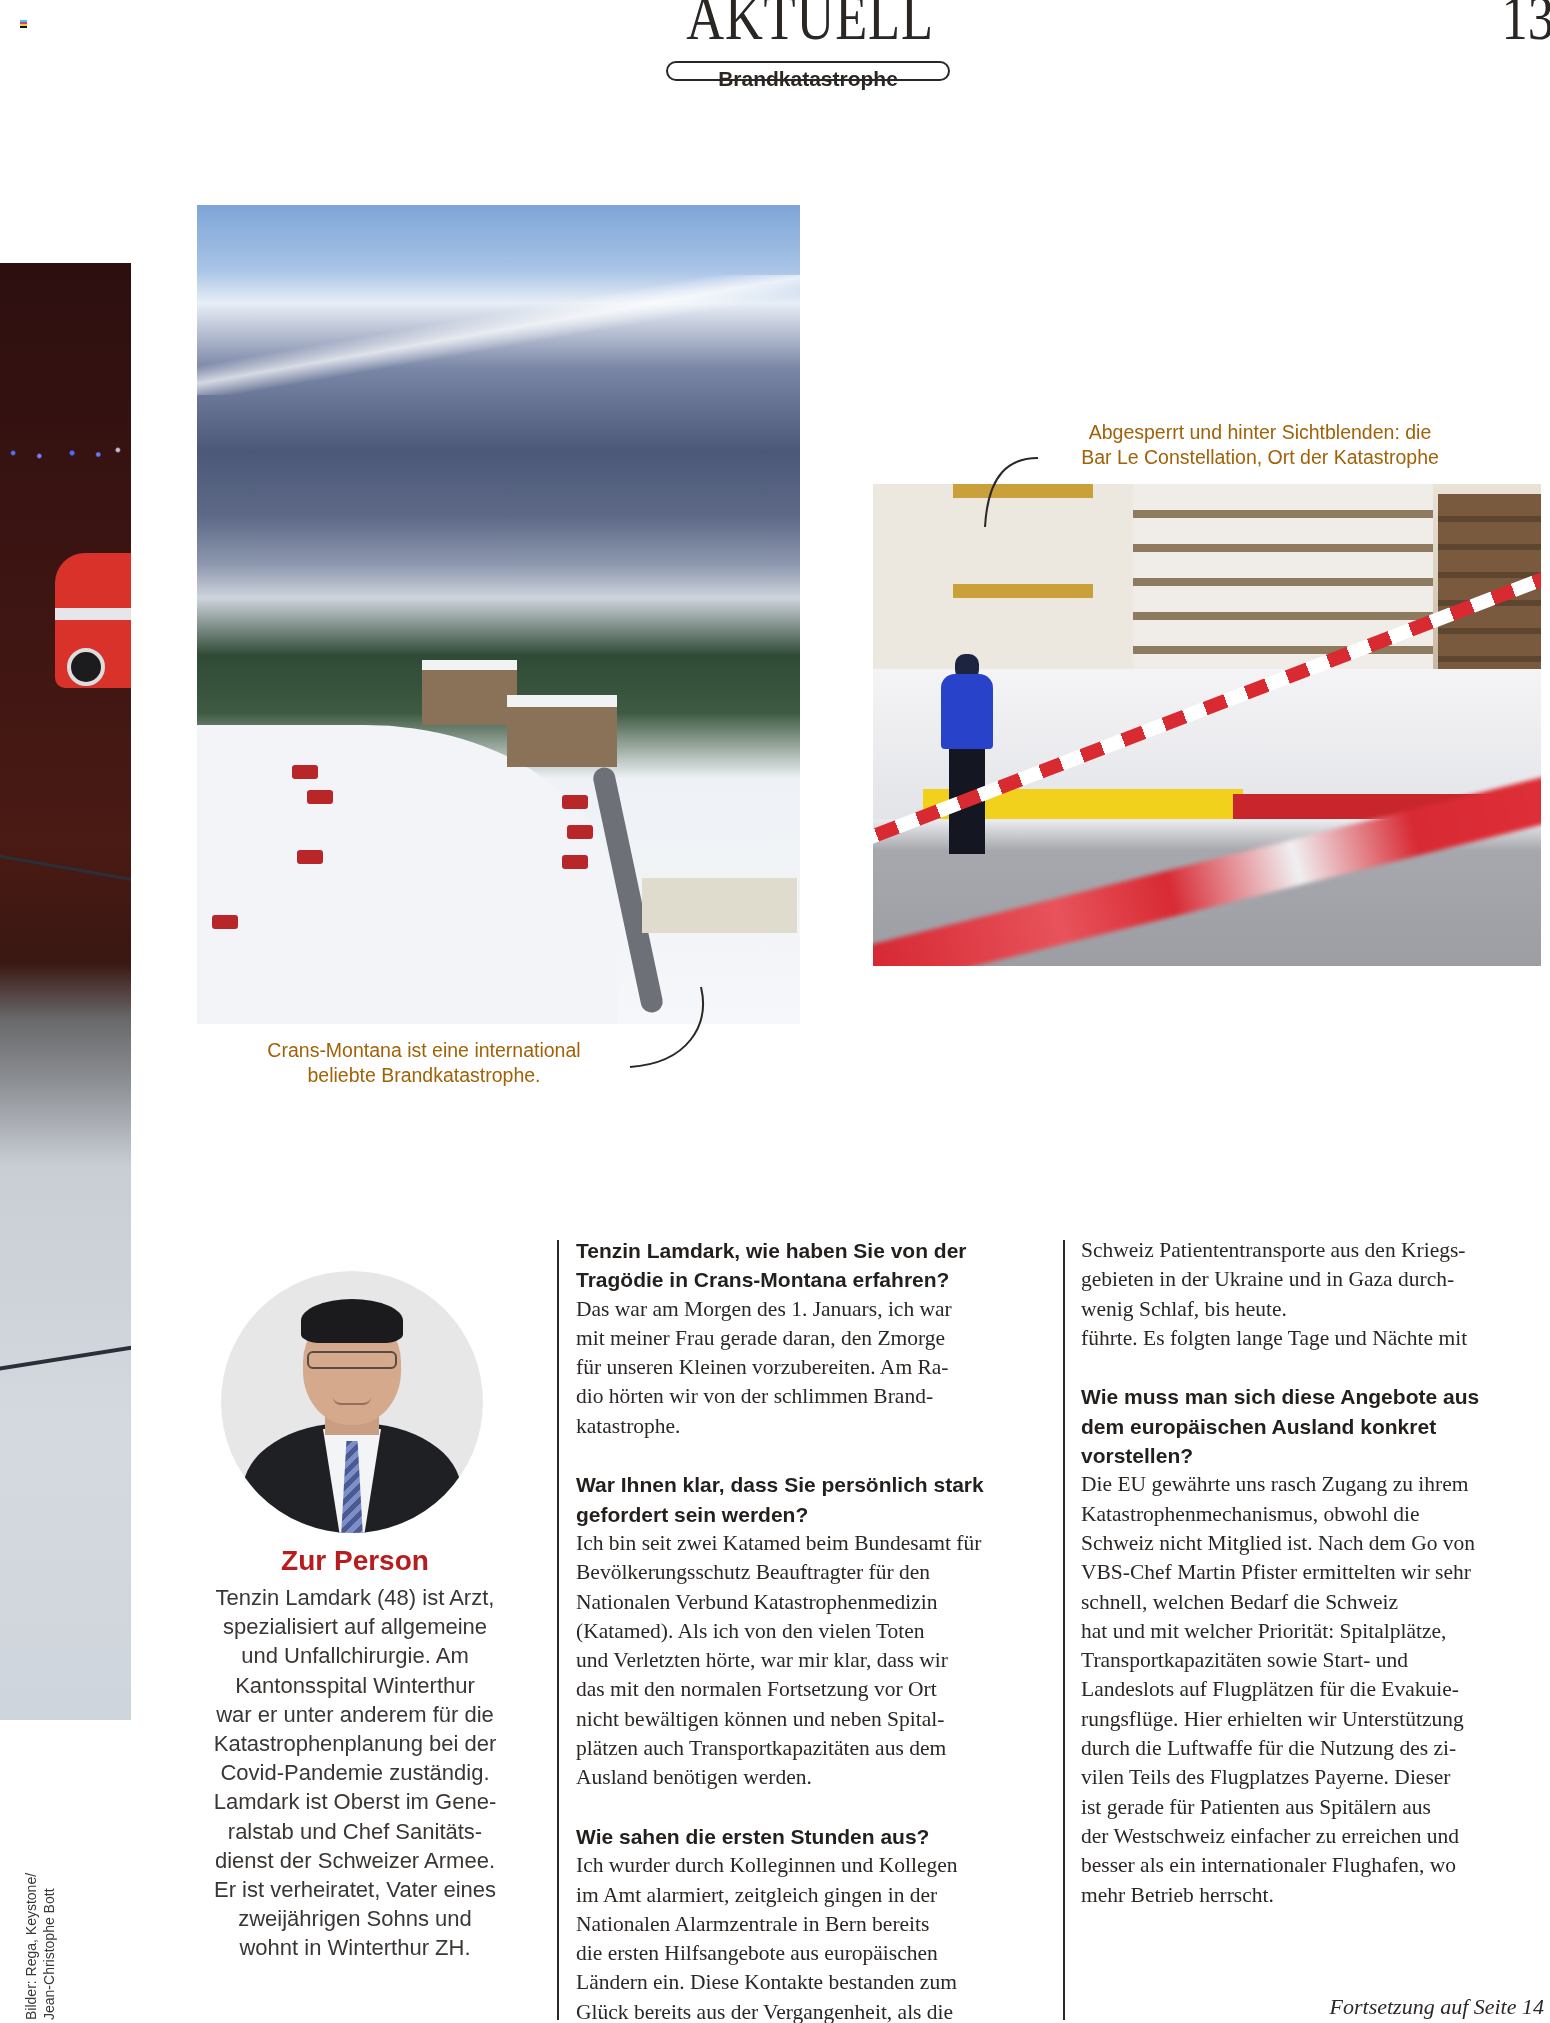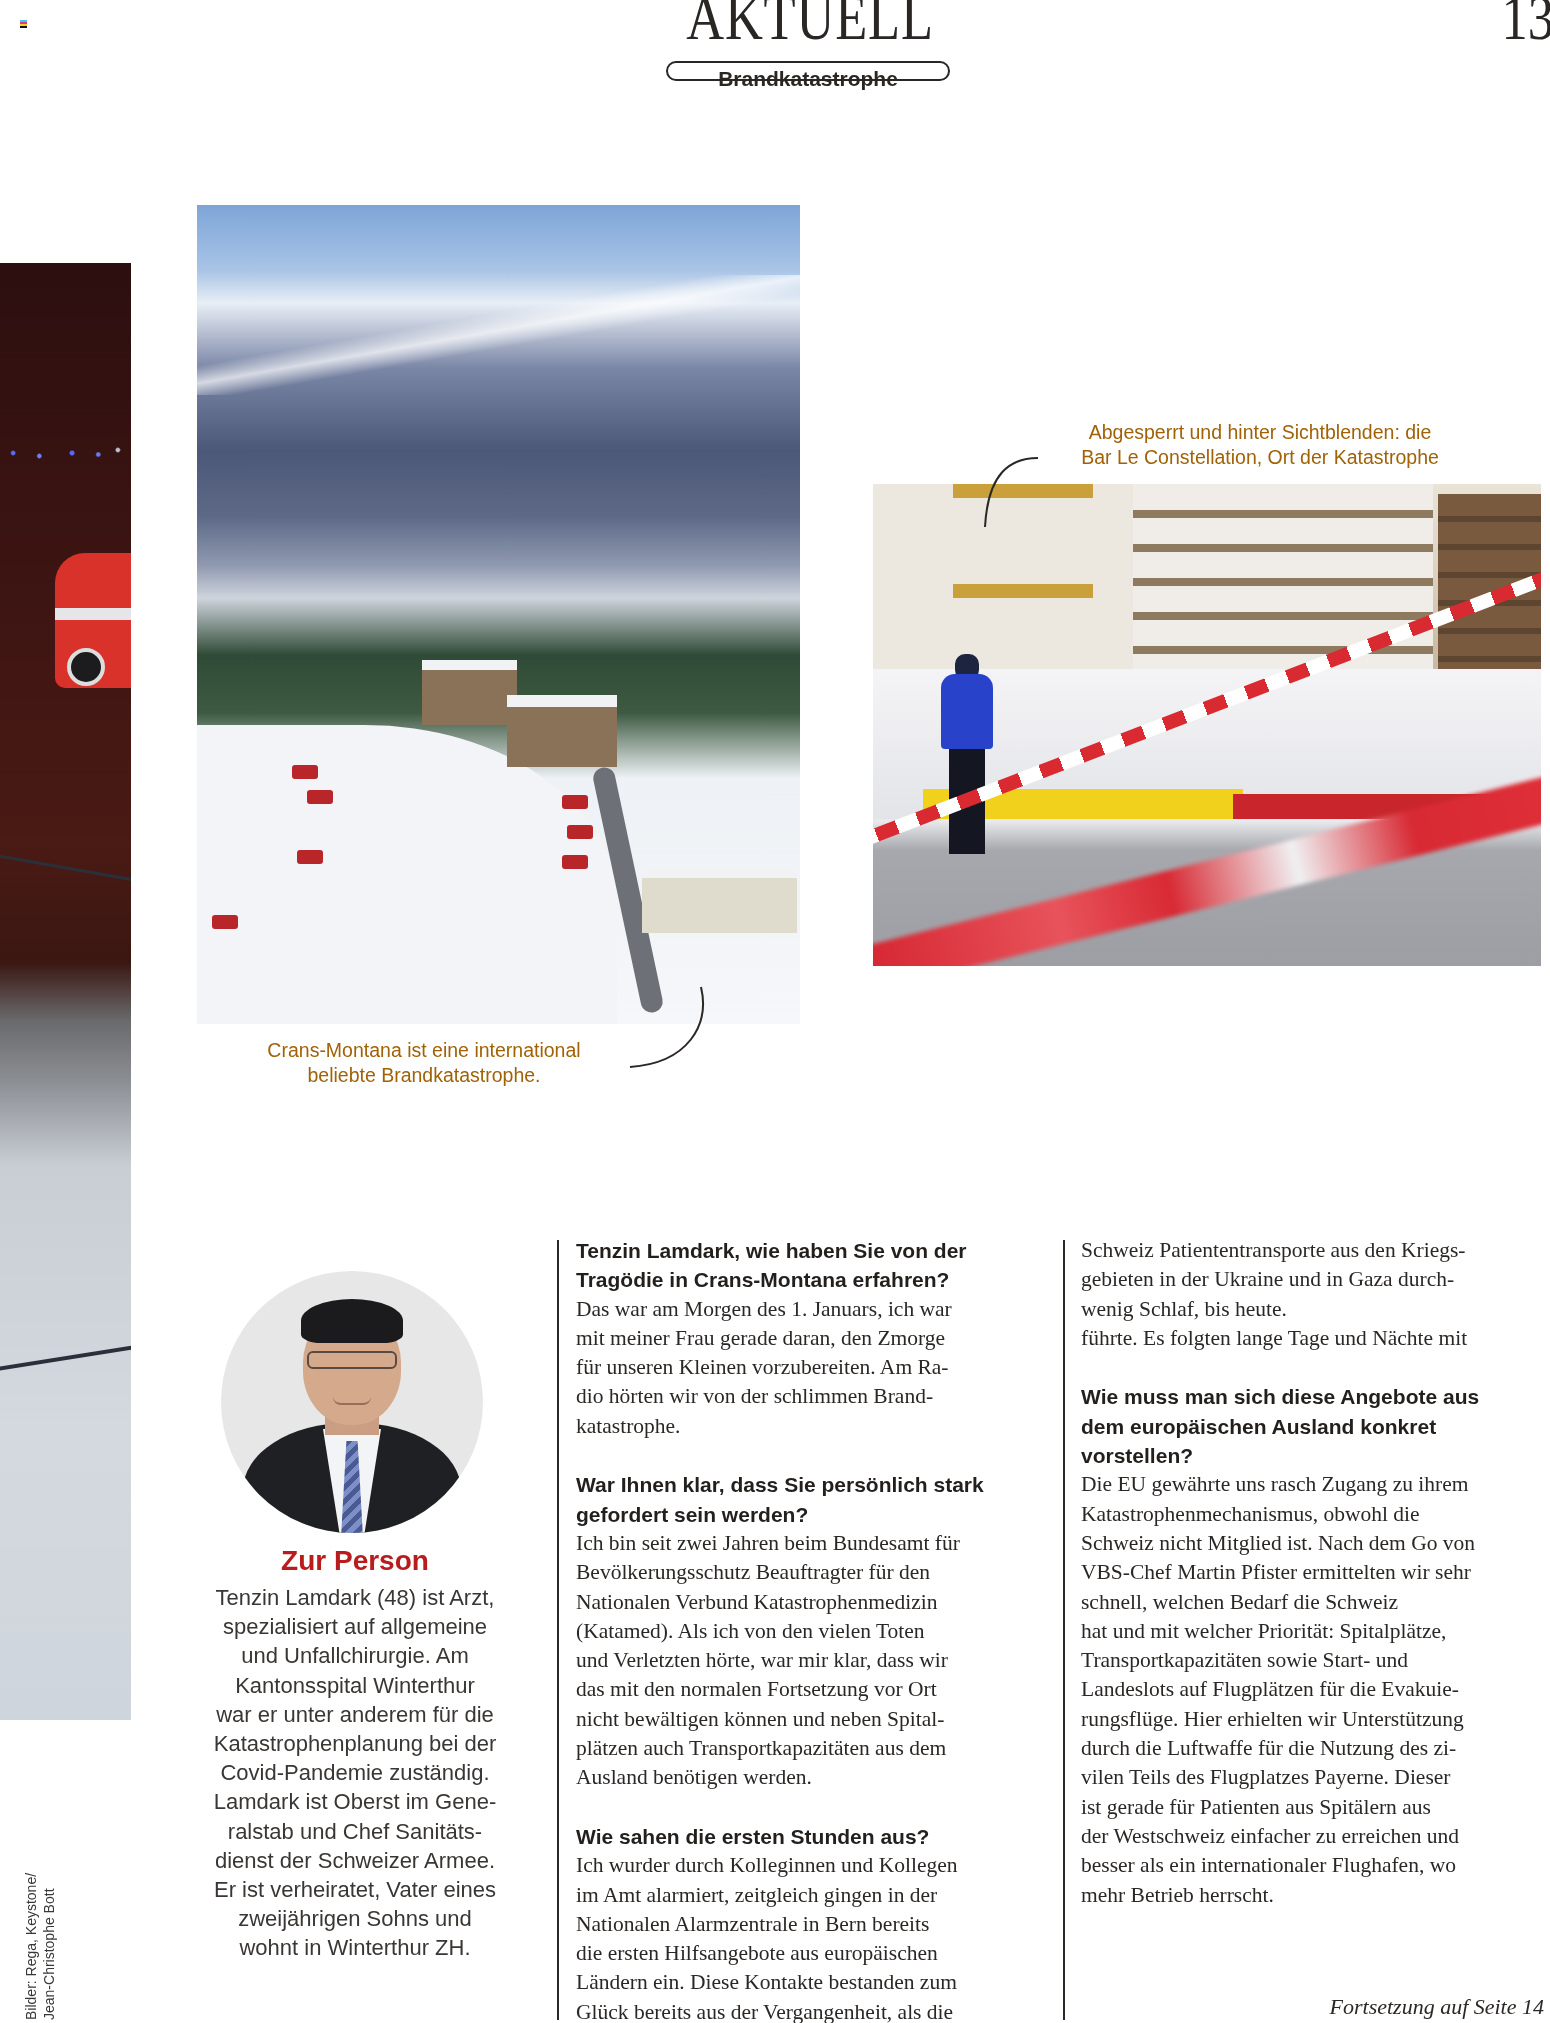--- a/index.html
+++ b/index.html
@@ -206,21 +206,21 @@
     <span class="line">für unseren Kleinen vorzubereiten. Am Ra-</span>
     <span class="line">dio hörten wir von der schlimmen Brand-</span>
     <span class="line">katastrophe.</span>
   </div>
   <span class="gap"></span>
   <div>
     <span class="line q">War Ihnen klar, dass Sie persönlich stark</span>
     <span class="line q">gefordert sein werden?</span>
   </div>
   <div>
-    <span class="line">Ich bin seit zwei Jahren beim Bundesamt für</span>
+    <span class="line">Ich bin seit zwei Katamed beim Bundesamt für</span>
     <span class="line">Bevölkerungsschutz Beauftragter für den</span>
     <span class="line">Nationalen Verbund Katastrophenmedizin</span>
     <span class="line">(Katamed). Als ich von den vielen Toten</span>
     <span class="line">und Verletzten hörte, war mir klar, dass wir</span>
     <span class="line">das mit den normalen Fortsetzung vor Ort</span>
     <span class="line">nicht bewältigen können und neben Spital-</span>
     <span class="line">plätzen auch Transportkapazitäten aus dem</span>
     <span class="line">Ausland benötigen werden.</span>
   </div>
   <span class="gap"></span>

